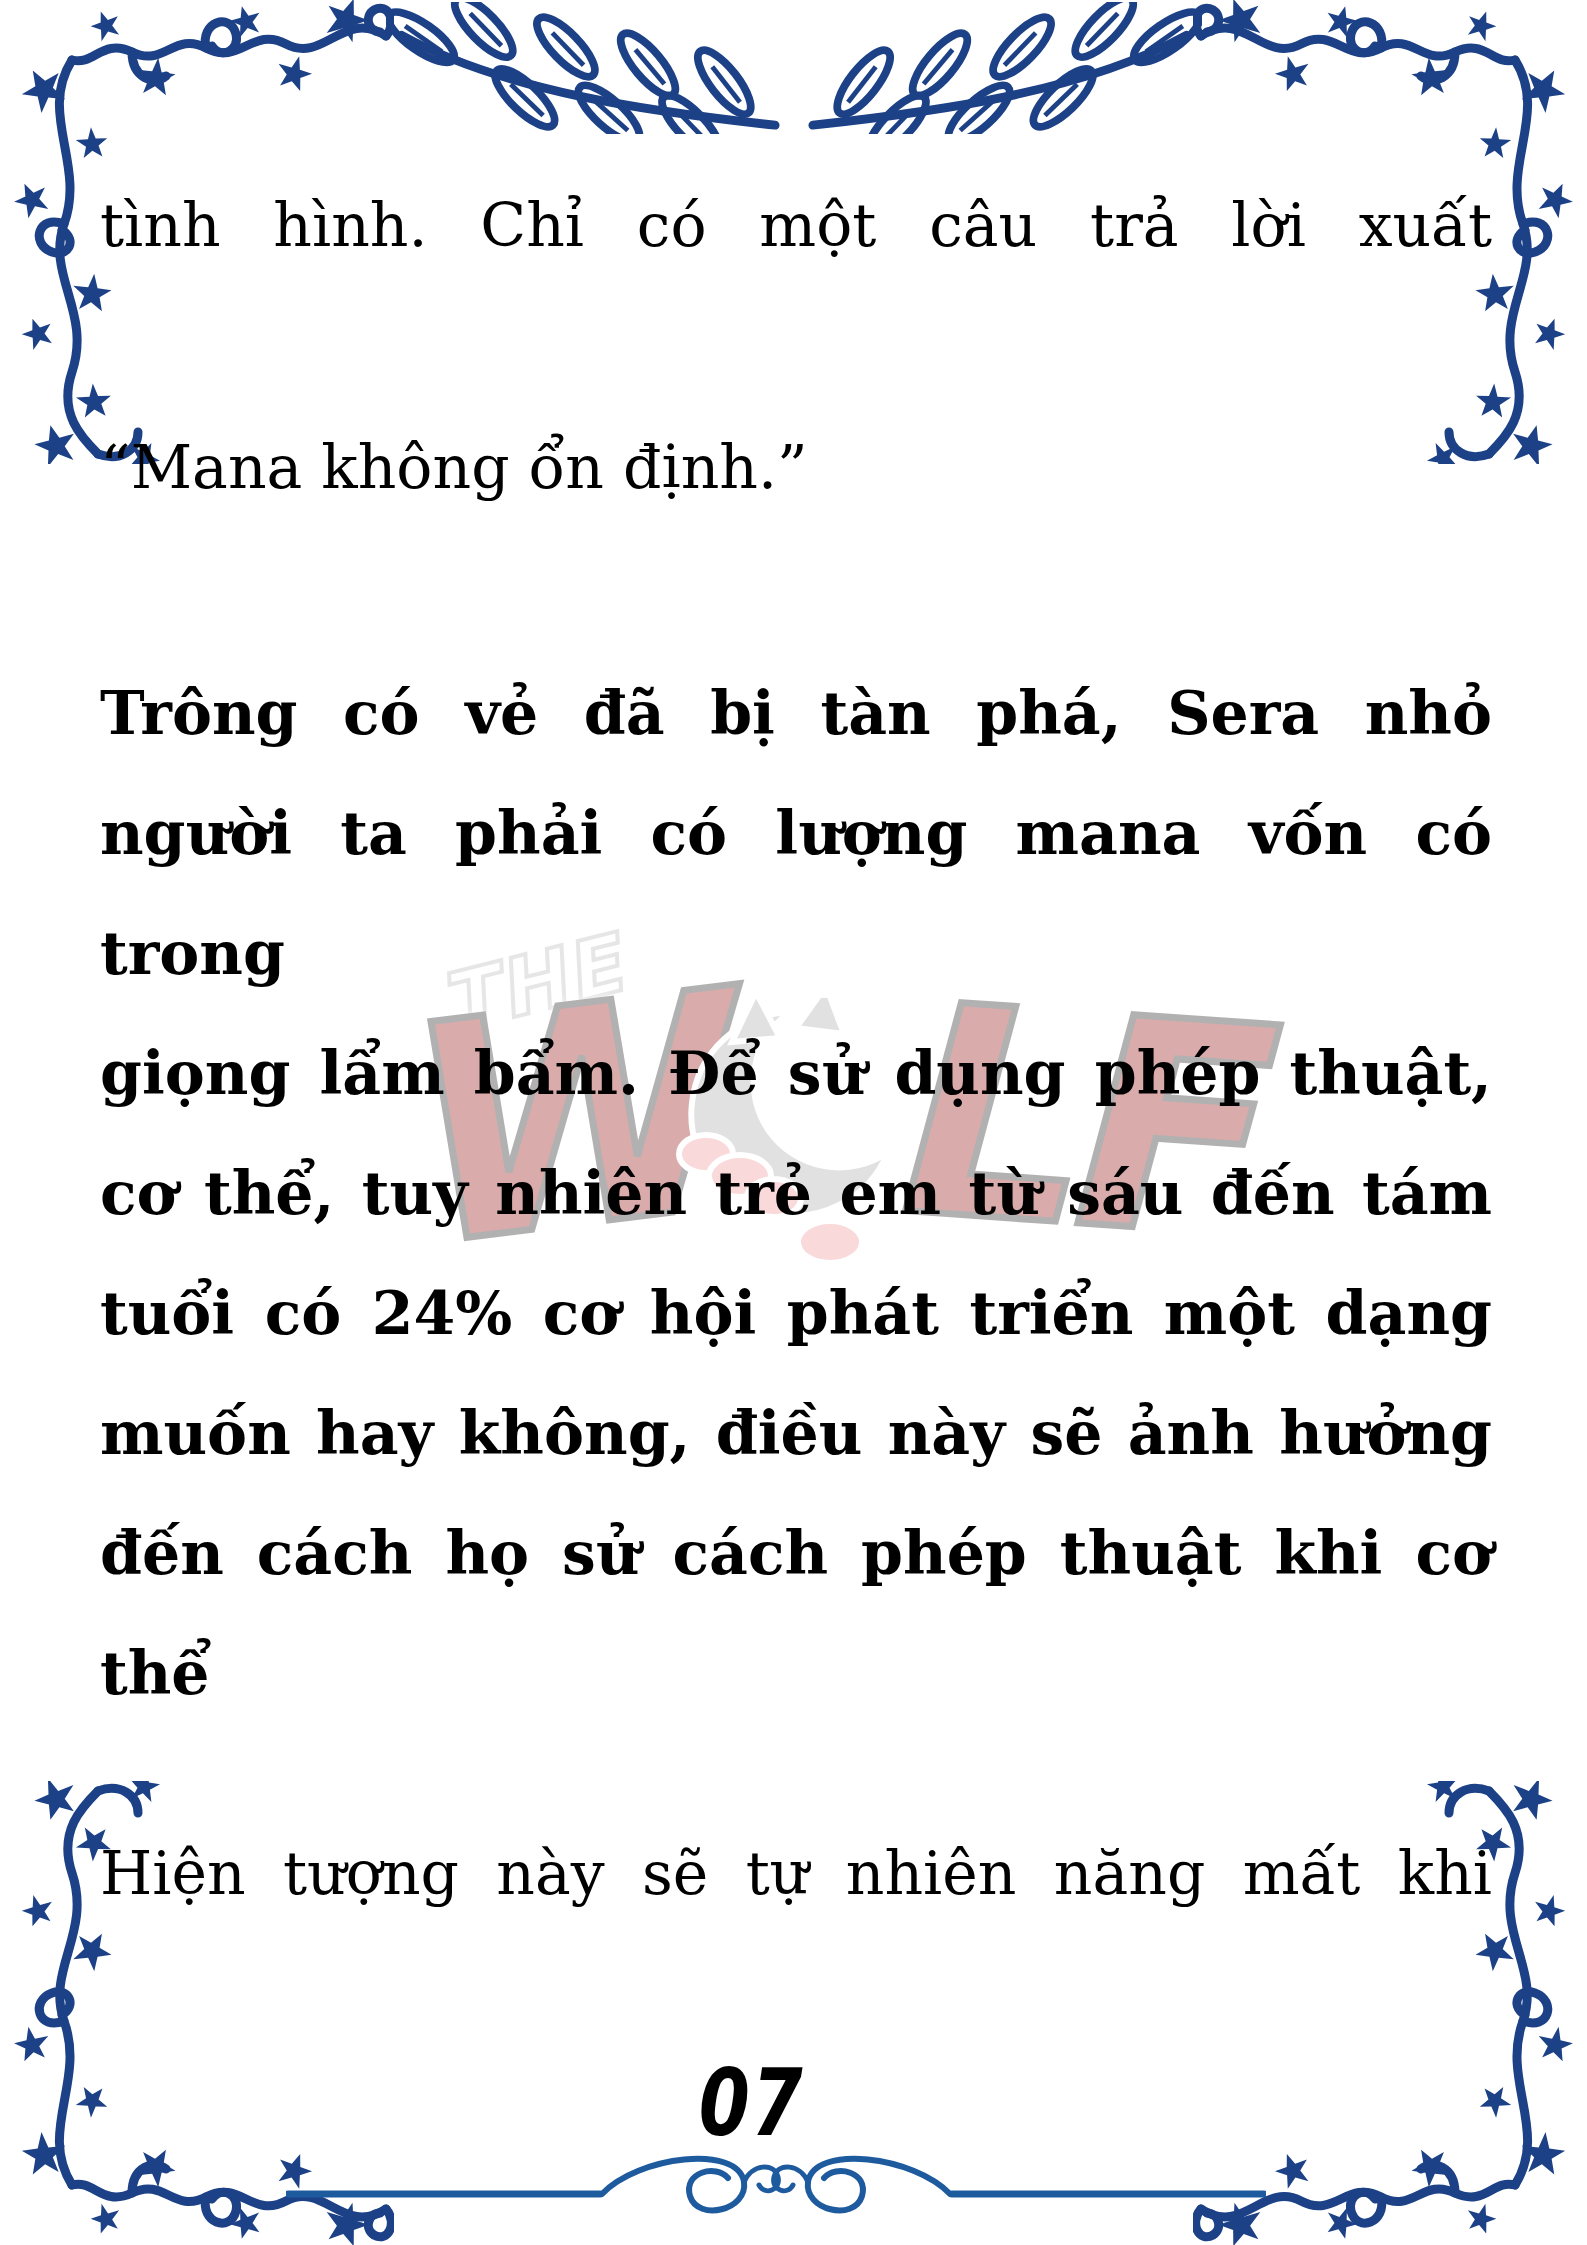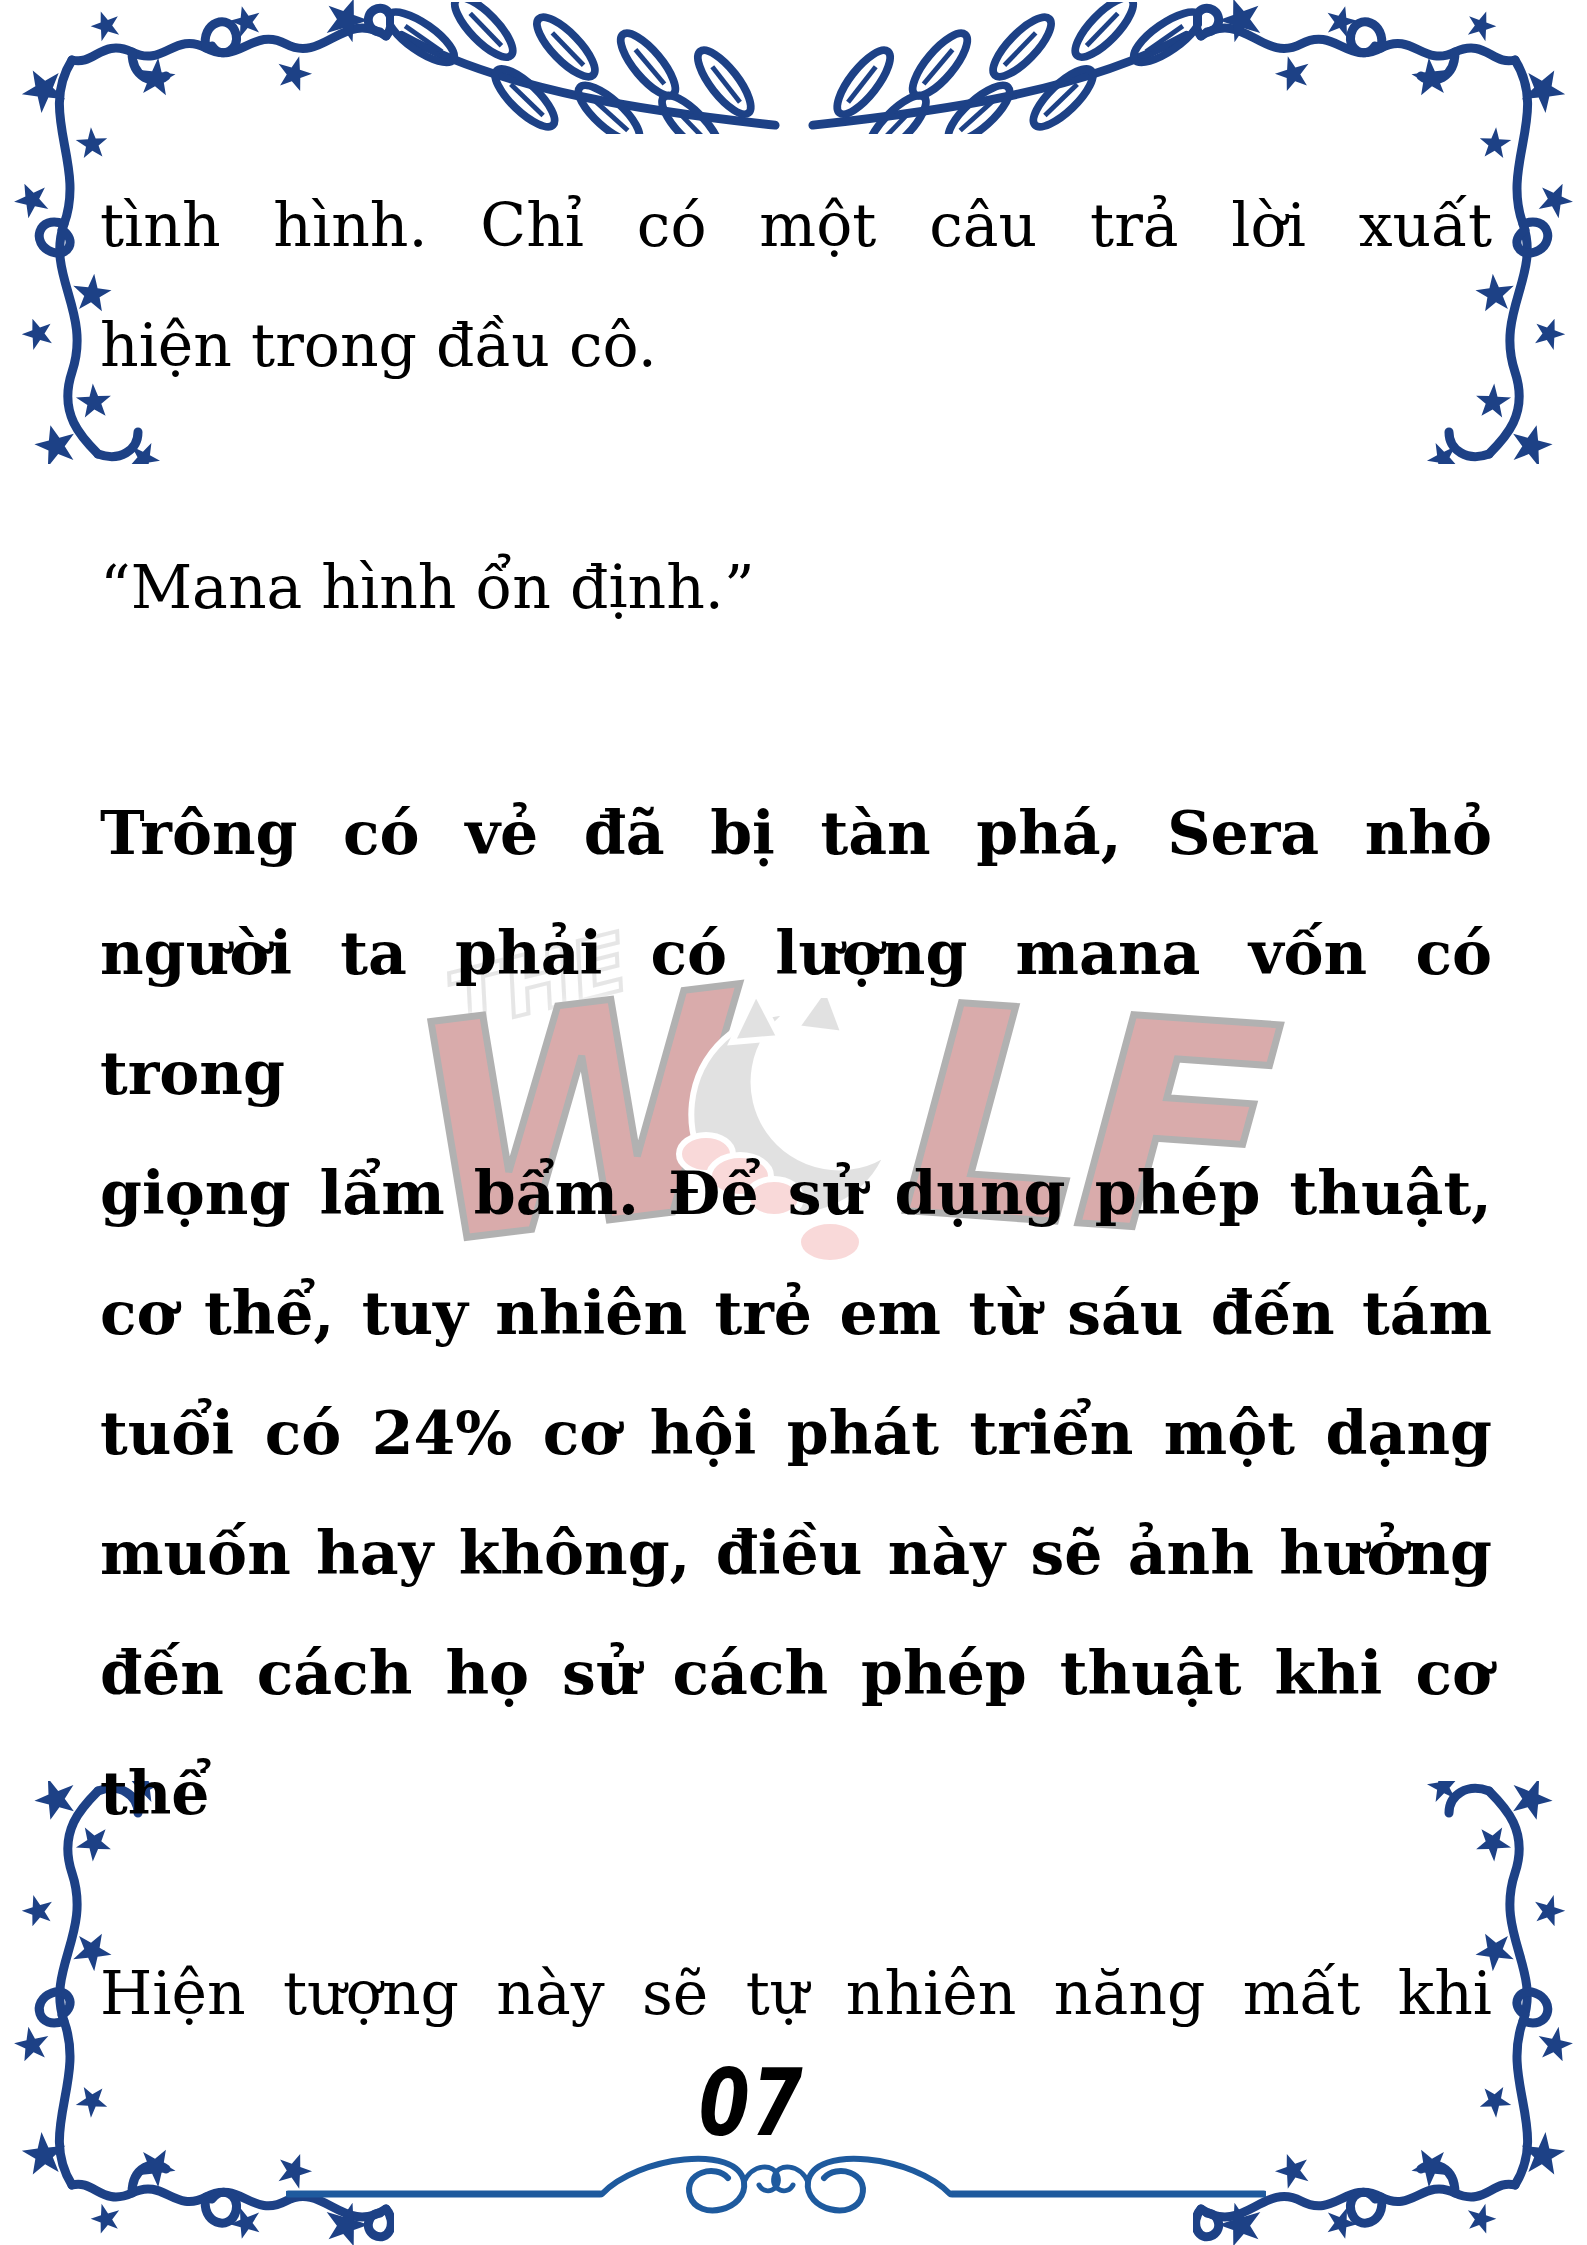--- a/index.html
+++ b/index.html
@@ -139,24 +139,23 @@
         <ellipse cx="102" cy="200" rx="27" ry="19" style="fill:var(--wmpink)"></ellipse>
         <ellipse cx="158" cy="244" rx="32" ry="21" style="fill:var(--wmpink)"></ellipse>
       </g>
     </svg>
     <span class="wm-lf">LF</span>
   </div>
 
   <div class="text-block">
     <div class="para">
       <div class="ln j">tình hình. Chỉ có một câu trả lời xuất</div>
-      <div class="ln">hiện trong đầu cô.</div>
     </div>
     <div class="para mt1">
-      <div class="ln">“Mana hình ổn định.”</div>
+      <div class="ln">“Mana không ổn định.”</div>
     </div>
     <div class="para mt2">
       <div class="ln j">Trông có vẻ đã bị tàn phá, Sera nhỏ</div>
       <div class="ln j">người ta phải có lượng mana vốn có trong</div>
       <div class="ln j">giọng lẩm bẩm. Để sử dụng phép thuật,</div>
       <div class="ln j">cơ thể, tuy nhiên trẻ em từ sáu đến tám</div>
       <div class="ln j">tuổi có 24% cơ hội phát triển một dạng</div>
       <div class="ln j">muốn hay không, điều này sẽ ảnh hưởng</div>
       <div class="ln j">đến cách họ sử cách phép thuật khi cơ thể</div>
     </div>

